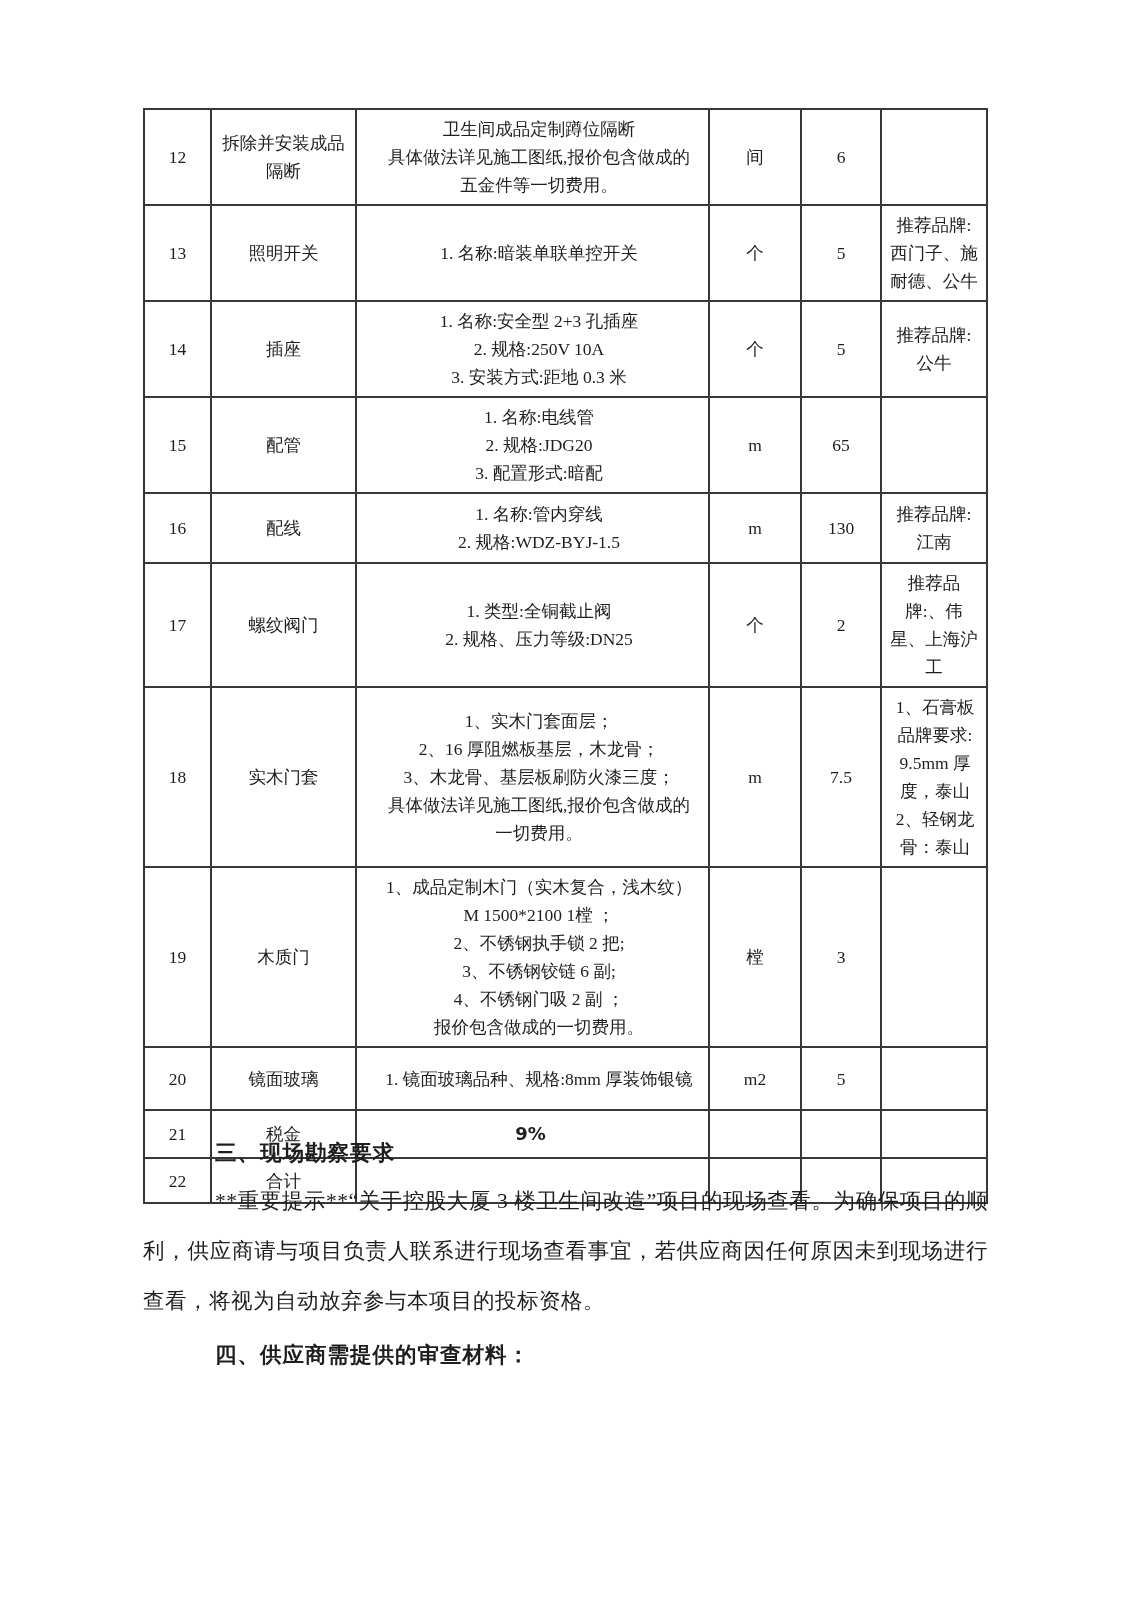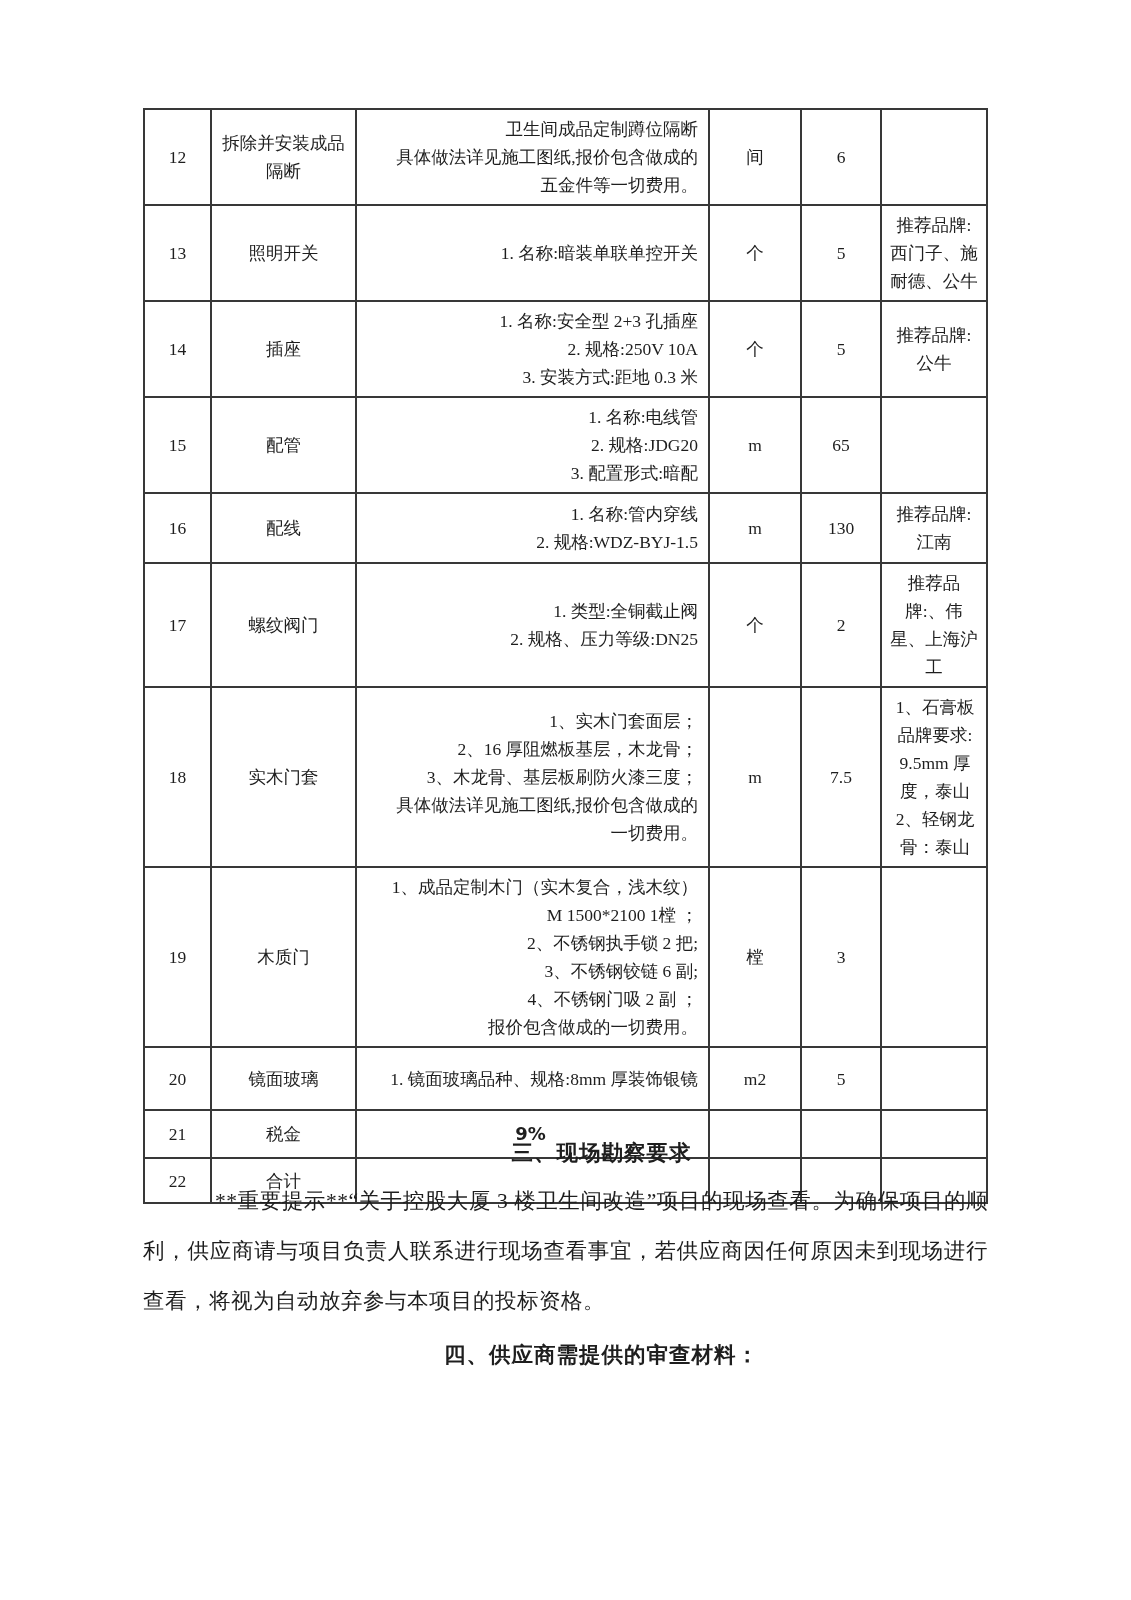--- a/index.html
+++ b/index.html
@@ -22,21 +22,21 @@
     font-size:17.5px;
     line-height:28px;
     text-align:center;
     vertical-align:middle;
     padding:5px 6px;
     white-space:pre-line;
     word-break:break-word;
     overflow:hidden;
   }
   table.items-table td.col-desc{
-    text-align:right;
+    text-align:center;
     padding-left:23px;
     padding-right:10px;
   }
   table.items-table td.col-brand{
     padding-left:8px;
     padding-right:8px;
   }
   table.items-table td.brand-left{text-align:center;padding-left:10px;}
   table.items-table td.desc-center{
     text-align:center;
@@ -47,21 +47,20 @@
   }
   .sections{
     position:absolute;left:143px;top:1124px;width:845px;
     font-size:21.5px;
   }
   .sections .heading{
     font-weight:bold;
     margin:12px 0 6px 72px;
     line-height:34px;
     letter-spacing:1px;
-    text-align:center;
   }
   .sections .para{
     margin:6px 0 2px 0;
     line-height:50px;
     text-indent:72px;
     text-align:justify;
     letter-spacing:0.5px;
   }
 </style>
 </head>

